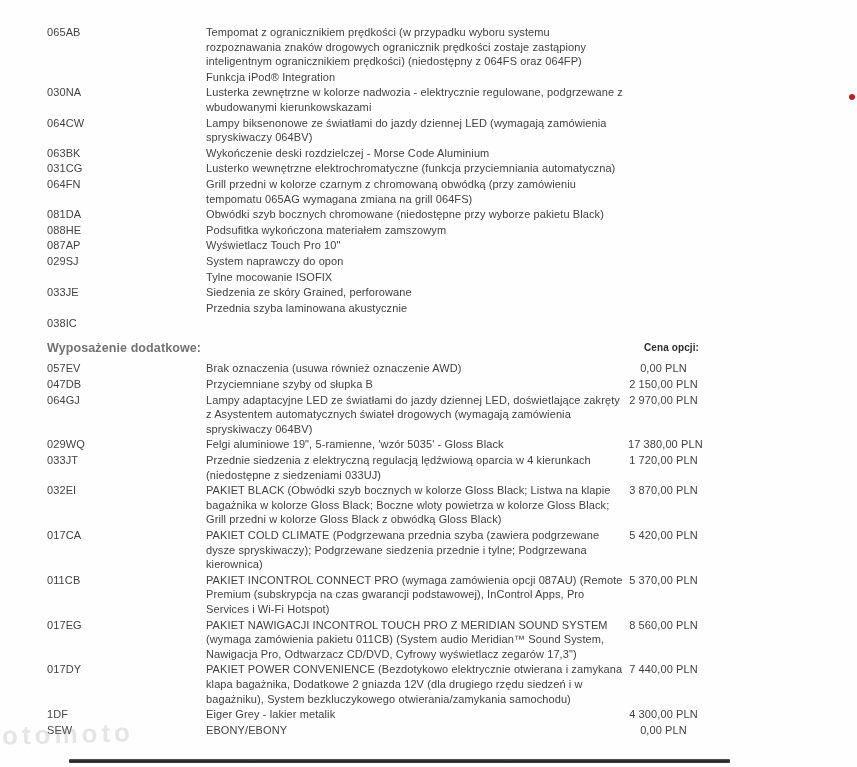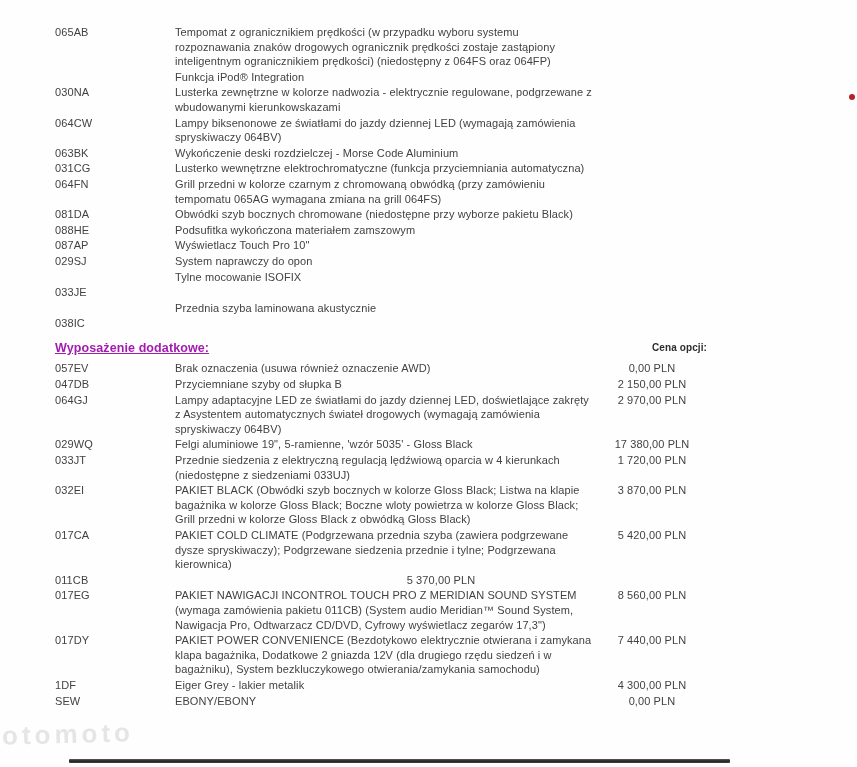--- a/index.html
+++ b/index.html
@@ -7,27 +7,27 @@
     position:relative;
     width:857px;height:767px;
     background:#fefefe;
     overflow:hidden;
     font-family:"Liberation Sans", sans-serif;
     font-size:11px;
     line-height:14.6px;
     color:#424242;
     letter-spacing:.1px;
   }
-  .content{position:absolute;top:25px;left:55px;width:652px;}
+  .content{position:absolute;top:25px;left:47px;width:652px;}
   .row{display:flex;align-items:flex-start;margin-bottom:1px;}
   .cell-code{flex:0 0 120px;white-space:nowrap;}
-  .cell-desc{flex:0 0 422px;}
+  .cell-desc{flex:0 0 422px;margin-left:39px;}
   .cell-price{flex:1 1 auto;text-align:center;white-space:nowrap;}
   .section-header{display:flex;margin:10px 0 6px 0;}
-  .section-title{flex:0 0 542px;font-weight:bold;font-size:12.5px;color:#a21caf;text-decoration:underline;}
+  .section-title{flex:0 0 542px;font-weight:bold;font-size:12.5px;color:#737373;}
   .price-col-header{flex:1 1 auto;text-align:right;font-weight:bold;font-size:10px;color:#2e2e2e;}
   .watermark{
     position:absolute;left:2px;top:726px;width:210px;
     font-size:26px;font-weight:bold;letter-spacing:4px;
     color:rgba(140,140,140,0.22);
     transform:rotate(-1.5deg);
     user-select:none;
   }
   .red-dot{
     position:absolute;left:849px;top:94px;width:6px;height:6px;
@@ -90,20 +90,21 @@
         <div class="row">
     <div class="cell-code">029SJ</div>
     <div class="cell-desc">System naprawczy do opon</div>
   </div>
         <div class="row">
     <div class="cell-code"></div>
     <div class="cell-desc">Tylne mocowanie ISOFIX</div>
   </div>
         <div class="row">
     <div class="cell-code">033JE</div>
+    <div class="cell-desc">Siedzenia ze skóry Grained, perforowane</div>
   </div>
         <div class="row">
     <div class="cell-code"></div>
     <div class="cell-desc">Przednia szyba laminowana akustycznie</div>
   </div>
         <div class="row">
     <div class="cell-code">038IC</div>
   </div>
       </div>
 
@@ -143,20 +144,21 @@
     <div class="cell-desc">PAKIET BLACK (Obwódki szyb bocznych w kolorze Gloss Black; Listwa na klapie bagażnika w kolorze Gloss Black; Boczne wloty powietrza w kolorze Gloss Black; Grill przedni w kolorze Gloss Black z obwódką Gloss Black)</div>
     <div class="cell-price">3 870,00 PLN</div>
   </div>
         <div class="row">
     <div class="cell-code">017CA</div>
     <div class="cell-desc">PAKIET COLD CLIMATE (Podgrzewana przednia szyba (zawiera podgrzewane dysze spryskiwaczy); Podgrzewane siedzenia przednie i tylne; Podgrzewana kierownica)</div>
     <div class="cell-price">5 420,00 PLN</div>
   </div>
         <div class="row">
     <div class="cell-code">011CB</div>
+    <div class="cell-desc">PAKIET INCONTROL CONNECT PRO (wymaga zamówienia opcji 087AU) (Remote Premium (subskrypcja na czas gwarancji podstawowej), InControl Apps, Pro Services i Wi-Fi Hotspot)</div>
     <div class="cell-price">5 370,00 PLN</div>
   </div>
         <div class="row">
     <div class="cell-code">017EG</div>
     <div class="cell-desc">PAKIET NAWIGACJI INCONTROL TOUCH PRO Z MERIDIAN SOUND SYSTEM (wymaga zamówienia pakietu 011CB) (System audio Meridian™ Sound System, Nawigacja Pro, Odtwarzacz CD/DVD, Cyfrowy wyświetlacz zegarów 17,3")</div>
     <div class="cell-price">8 560,00 PLN</div>
   </div>
         <div class="row">
     <div class="cell-code">017DY</div>
     <div class="cell-desc">PAKIET POWER CONVENIENCE (Bezdotykowo elektrycznie otwierana i zamykana klapa bagażnika, Dodatkowe 2 gniazda 12V (dla drugiego rzędu siedzeń i w bagażniku), System bezkluczykowego otwierania/zamykania samochodu)</div>

